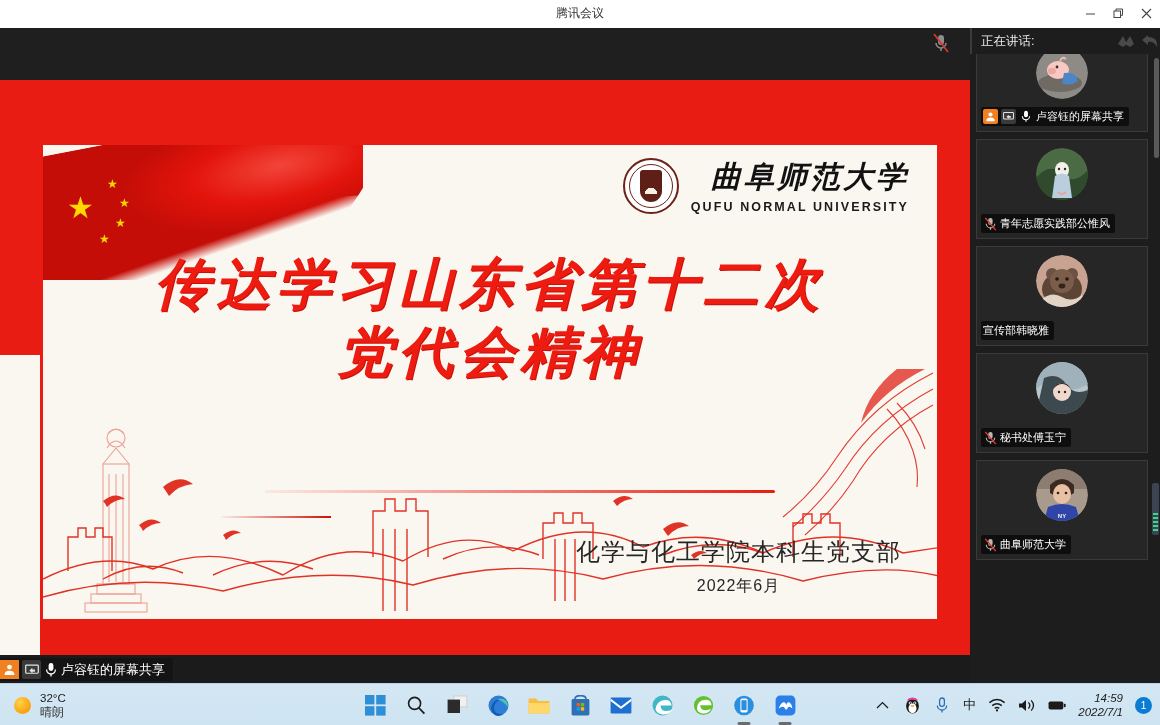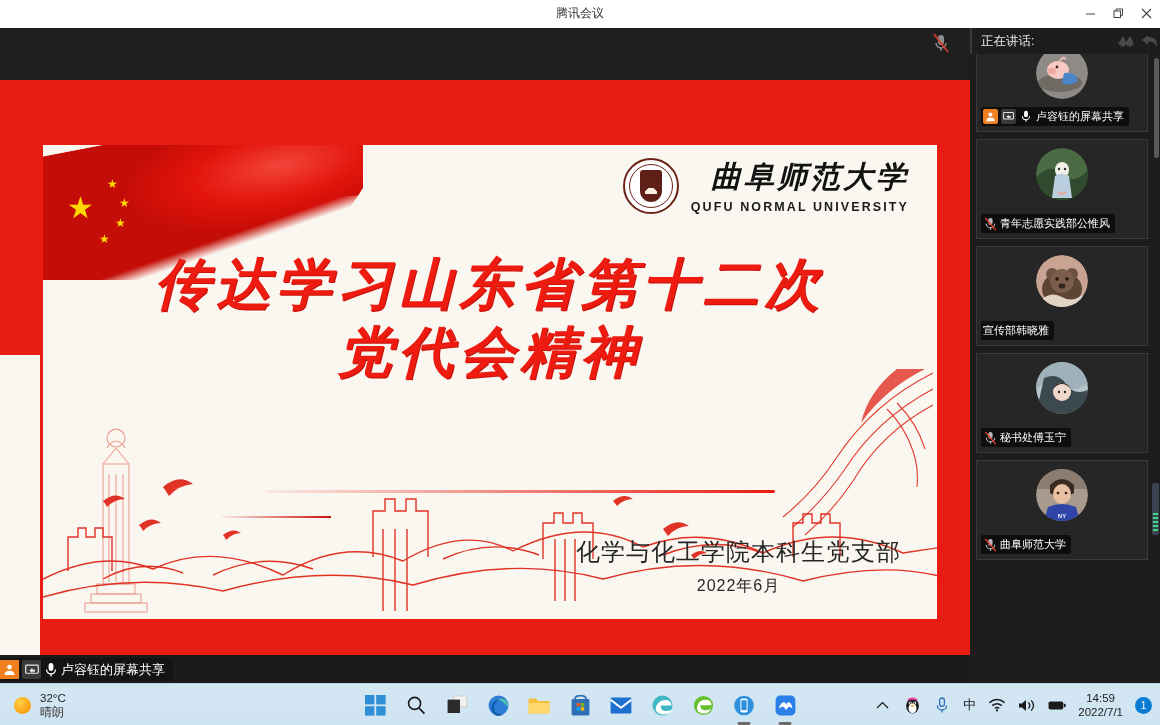--- a/index.html
+++ b/index.html
@@ -264,21 +264,21 @@
     content:""; position:absolute; left:50%; transform:translateX(-50%);
     bottom:-8px; width:13px; height:3px; background:#6b6b6b; border-radius:2px;
   }
 
   .tray{
     position:absolute; right:8px; top:0; height:42px;
     display:flex; align-items:center; gap:12px;
   }
   .tray-ico{ width:18px; height:18px; display:flex; align-items:center; justify-content:center; color:#1b1b1b; }
   .tray-ime{ font-size:13px; color:#1b1b1b; }
-  .clock{ text-align:center; line-height:14px; color:#1b1b1b; }
+  .clock{ text-align:right; line-height:14px; color:#1b1b1b;font-style:italic; }
   .clock .t{ font-size:11.5px; }
   .clock .d{ font-size:11.5px; }
   .notif{
     width:17px; height:17px; border-radius:50%; background:#0a7cd4;
     color:#fff; font-size:10px; display:flex; align-items:center; justify-content:center;
   }
 </style>
 </head>
 <body>
 

